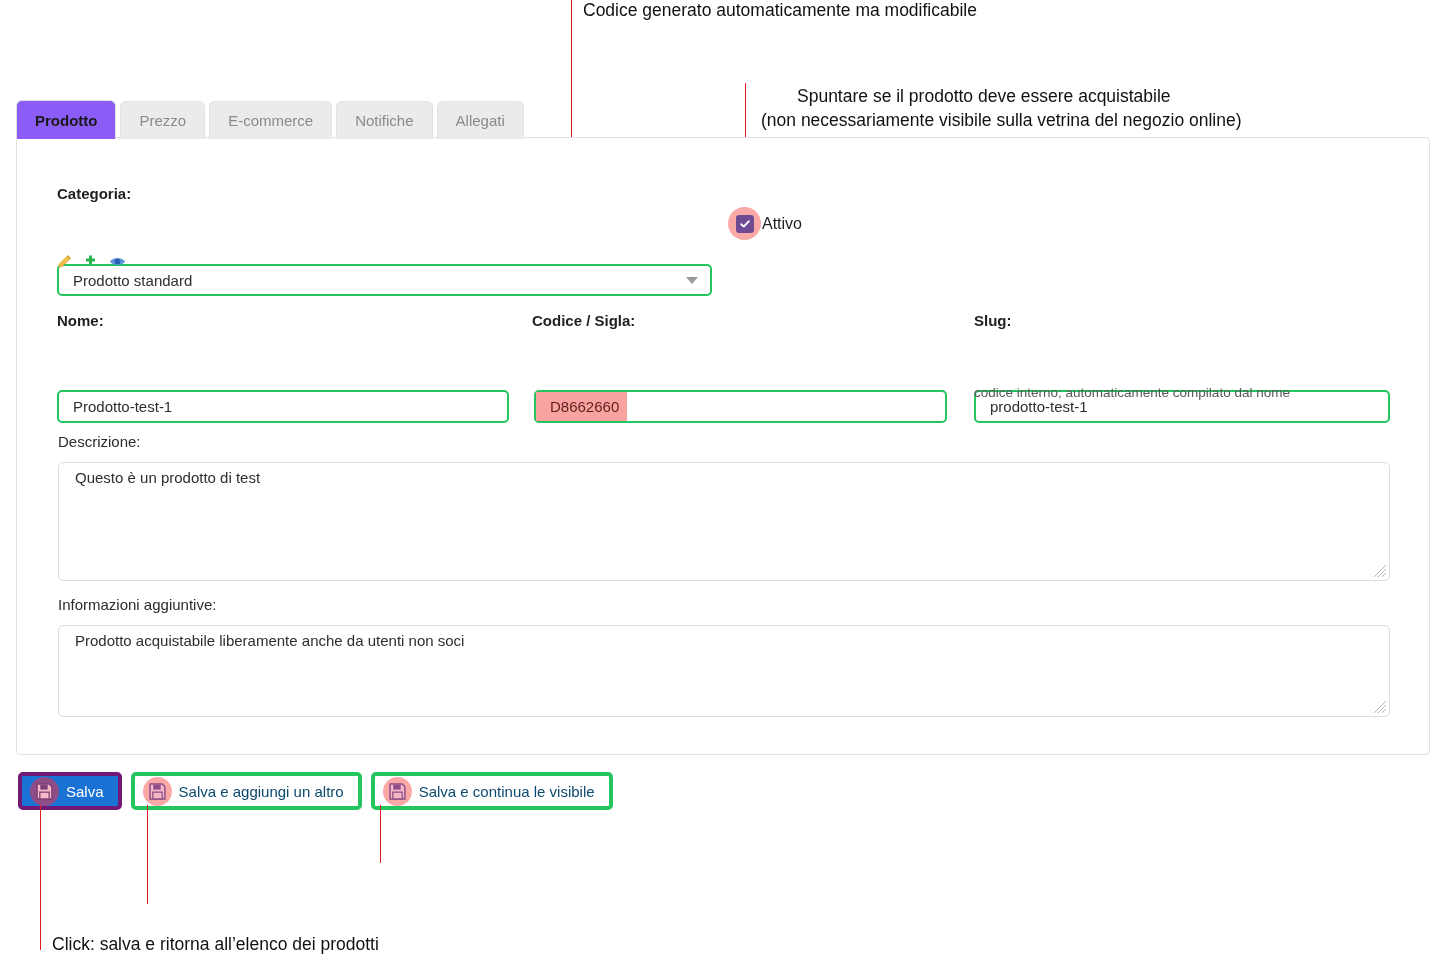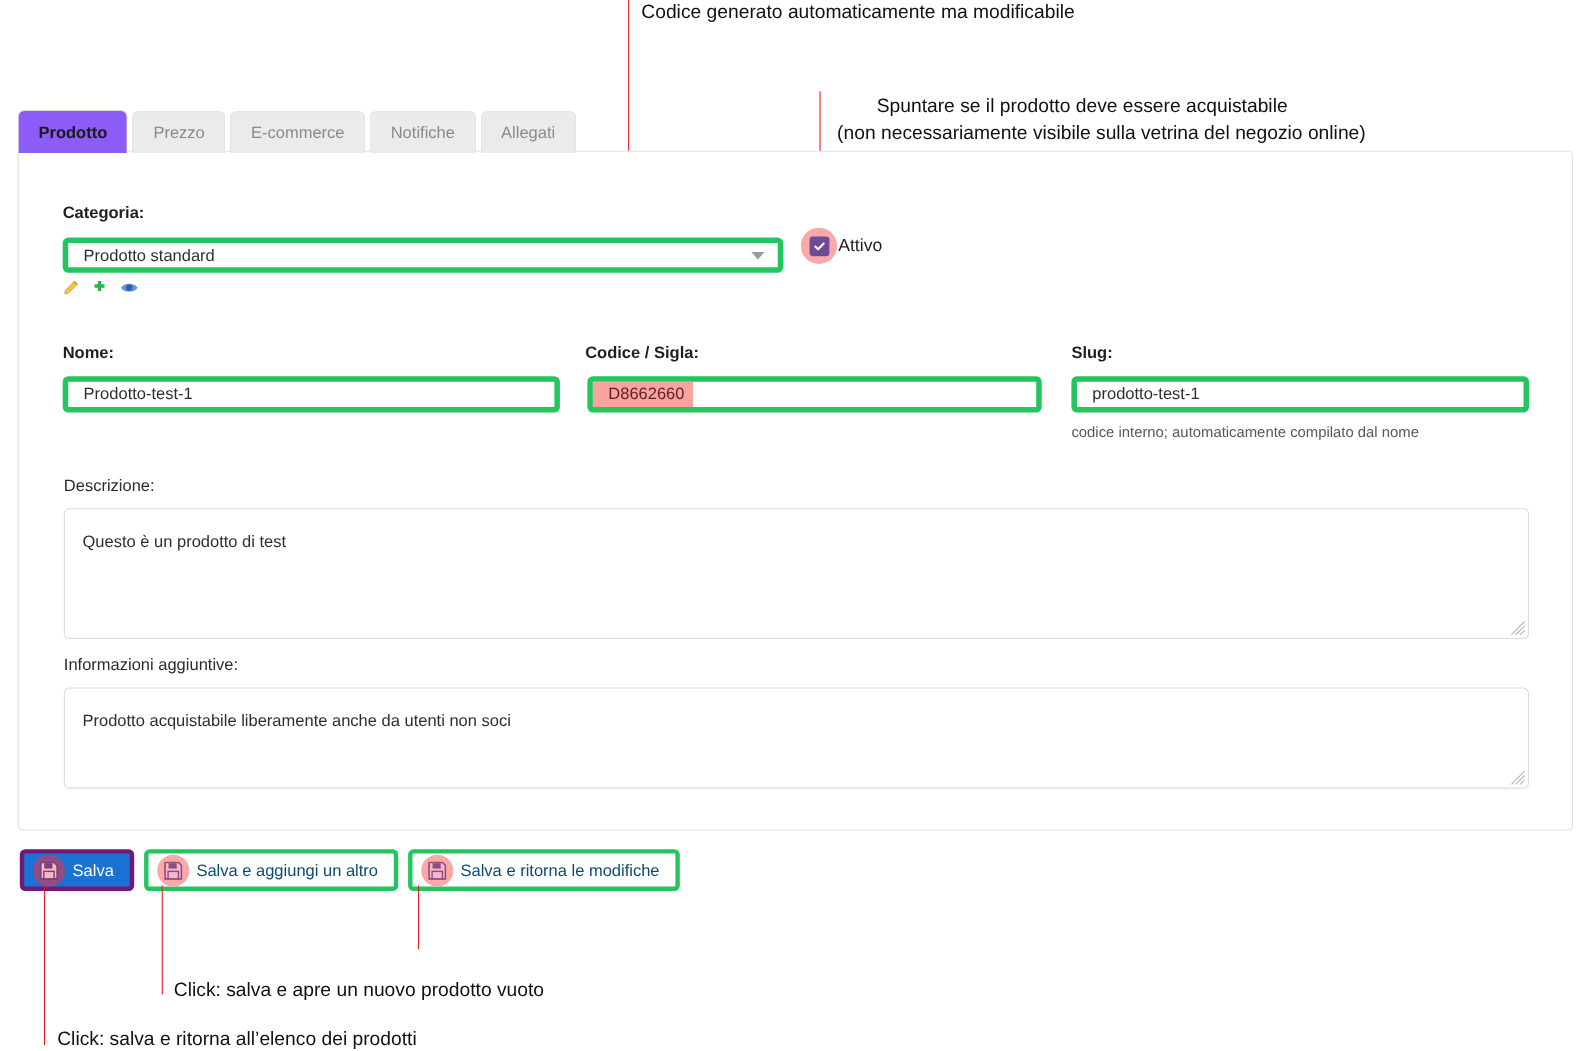--- a/index.html
+++ b/index.html
@@ -81,27 +81,28 @@
   }
   .help-txt {
     position: absolute;
     font-size: 13.5px;
     color: #585858;
   }
 
   .field {
     position: absolute;
     background: #ffffff;
-    border: 5px solid #22c55e;
+    border: 2px solid #22c55e;
     border-radius: 5px;
     display: flex;
     align-items: center;
     padding: 0 14px;
     font-size: 15px;
     color: #2e2e2e;
+    margin-top: 48px;
   }
   .field .val { position: relative; z-index: 2; }
 
   .select-arrow {
     position: absolute;
     right: 12px; top: 50%;
     margin-top: -3px;
     width: 0; height: 0;
     border-left: 6px solid transparent;
     border-right: 6px solid transparent;
@@ -117,21 +118,21 @@
   }
   .code-val { color: #5e1f1f; }
 
   .textarea {
     position: absolute;
     background: #ffffff;
     border: 1px solid #dcdcdc;
     border-radius: 5px;
     font-size: 15px;
     color: #2e2e2e;
-    padding: 21px 16px;
+    padding: 6px 16px;
     overflow: hidden;
   }
   .resize-grip {
     position: absolute;
     right: 2px; bottom: 2px;
     width: 14px; height: 14px;
   }
 
   
   .icon-row {
@@ -324,25 +325,24 @@
   </div>
 
   <div class="btn secondary">
     <span class="ico-halo">
       <svg width="17" height="17" viewBox="0 0 16 16">
         <path d="M1 1 h11.5 L15 3.5 V15 H1 Z" fill="#f6b8c6" stroke="#8e4d86" stroke-width="1.4"></path>
         <rect x="4" y="1.6" width="7" height="4.6" fill="#8e4d86"></rect>
         <rect x="3.6" y="8.6" width="8.8" height="6.4" fill="#f6b8c6" stroke="#8e4d86" stroke-width="1.2"></rect>
       </svg>
     </span>
-    <span>Salva e ritorna le modifiche</span>
+    <span>Salva e continua le visibile</span>
   </div>
 </div>
 
 <div class="ann-line" style="left:380px; top:805px; height:58px;"></div>
 
 <div class="ann-line" style="left:147px; top:805px; height:99px;"></div>
-<div class="ann-text" style="left:158px; top:888px;">Click: salva e apre un nuovo prodotto vuoto</div>
 
 <div class="ann-line" style="left:40px; top:805px; height:145px;"></div>
 <div class="ann-text" style="left:52px; top:933px;">Click: salva e ritorna all’elenco dei prodotti</div>
 
 </div>
 
 </body></html>

